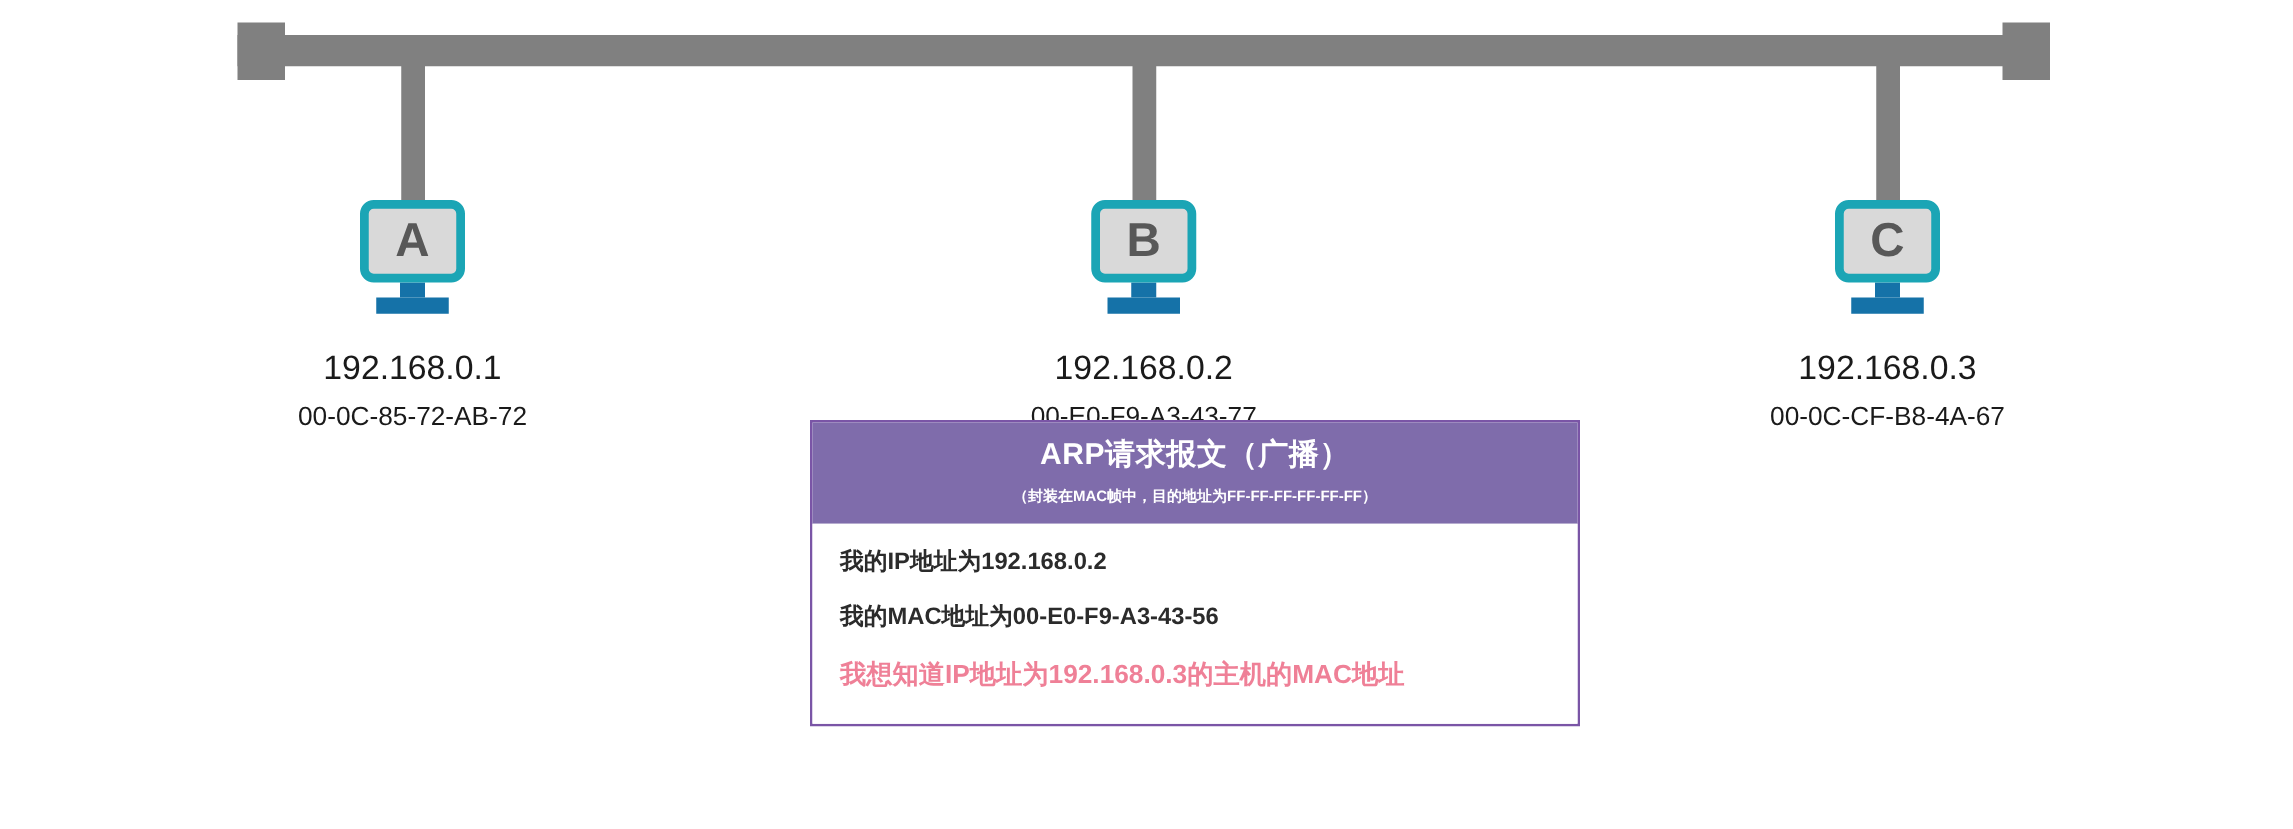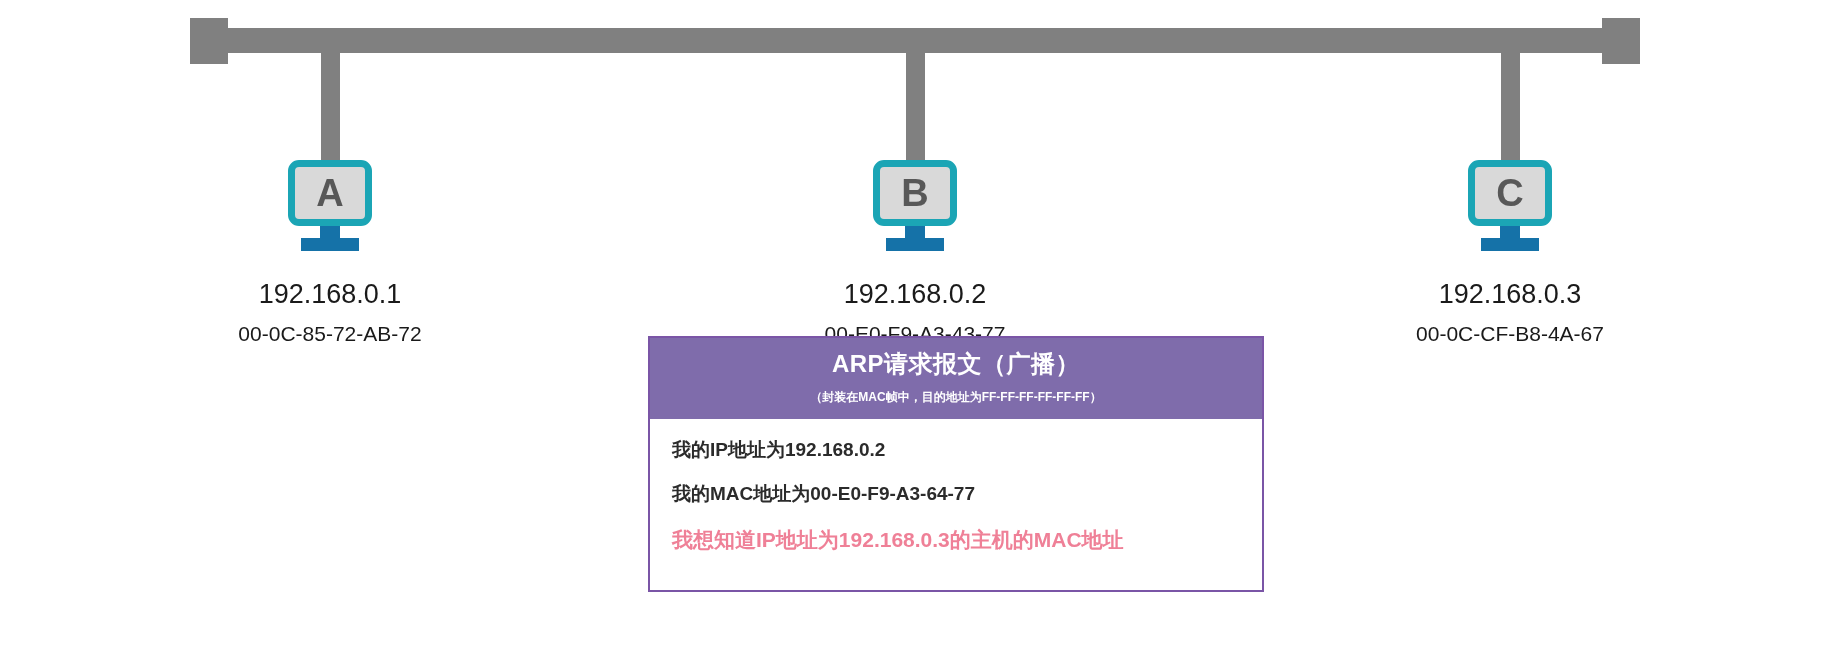--- a/index.html
+++ b/index.html
@@ -127,21 +127,21 @@
     line-height: 1.35;
   }
   .arp-subtitle {
     font-size: 12px;
     font-weight: bold;
     line-height: 1.4;
     margin-top: 9px;
   }
   .arp-body {
     background: #ffffff;
-    padding: 20px 22px 26px 22px;
+    padding: 20px 22px 15px 22px;
   }
   .arp-line {
     font-size: 19px;
     font-weight: bold;
     color: #2b2b2b;
     line-height: 1.2;
     margin-bottom: 21px;
     white-space: nowrap;
   }
   .arp-line:last-child { margin-bottom: 12px; }
@@ -210,19 +210,19 @@
 
   <div class="arp-panel">
 
     <div class="arp-header">
       <div class="arp-title">ARP请求报文（广播）</div>
       <div class="arp-subtitle">（封装在MAC帧中，目的地址为FF-FF-FF-FF-FF-FF）</div>
     </div>
 
     <div class="arp-body">
       <div class="arp-line">我的IP地址为192.168.0.2</div>
-      <div class="arp-line">我的MAC地址为00-E0-F9-A3-64-77</div>
+      <div class="arp-line">我的MAC地址为00-E0-F9-A3-43-56</div>
       <div class="arp-line highlight">我想知道IP地址为192.168.0.3的主机的MAC地址</div>
     </div>
 
   </div>
 
 </div>
 
 </body></html>

